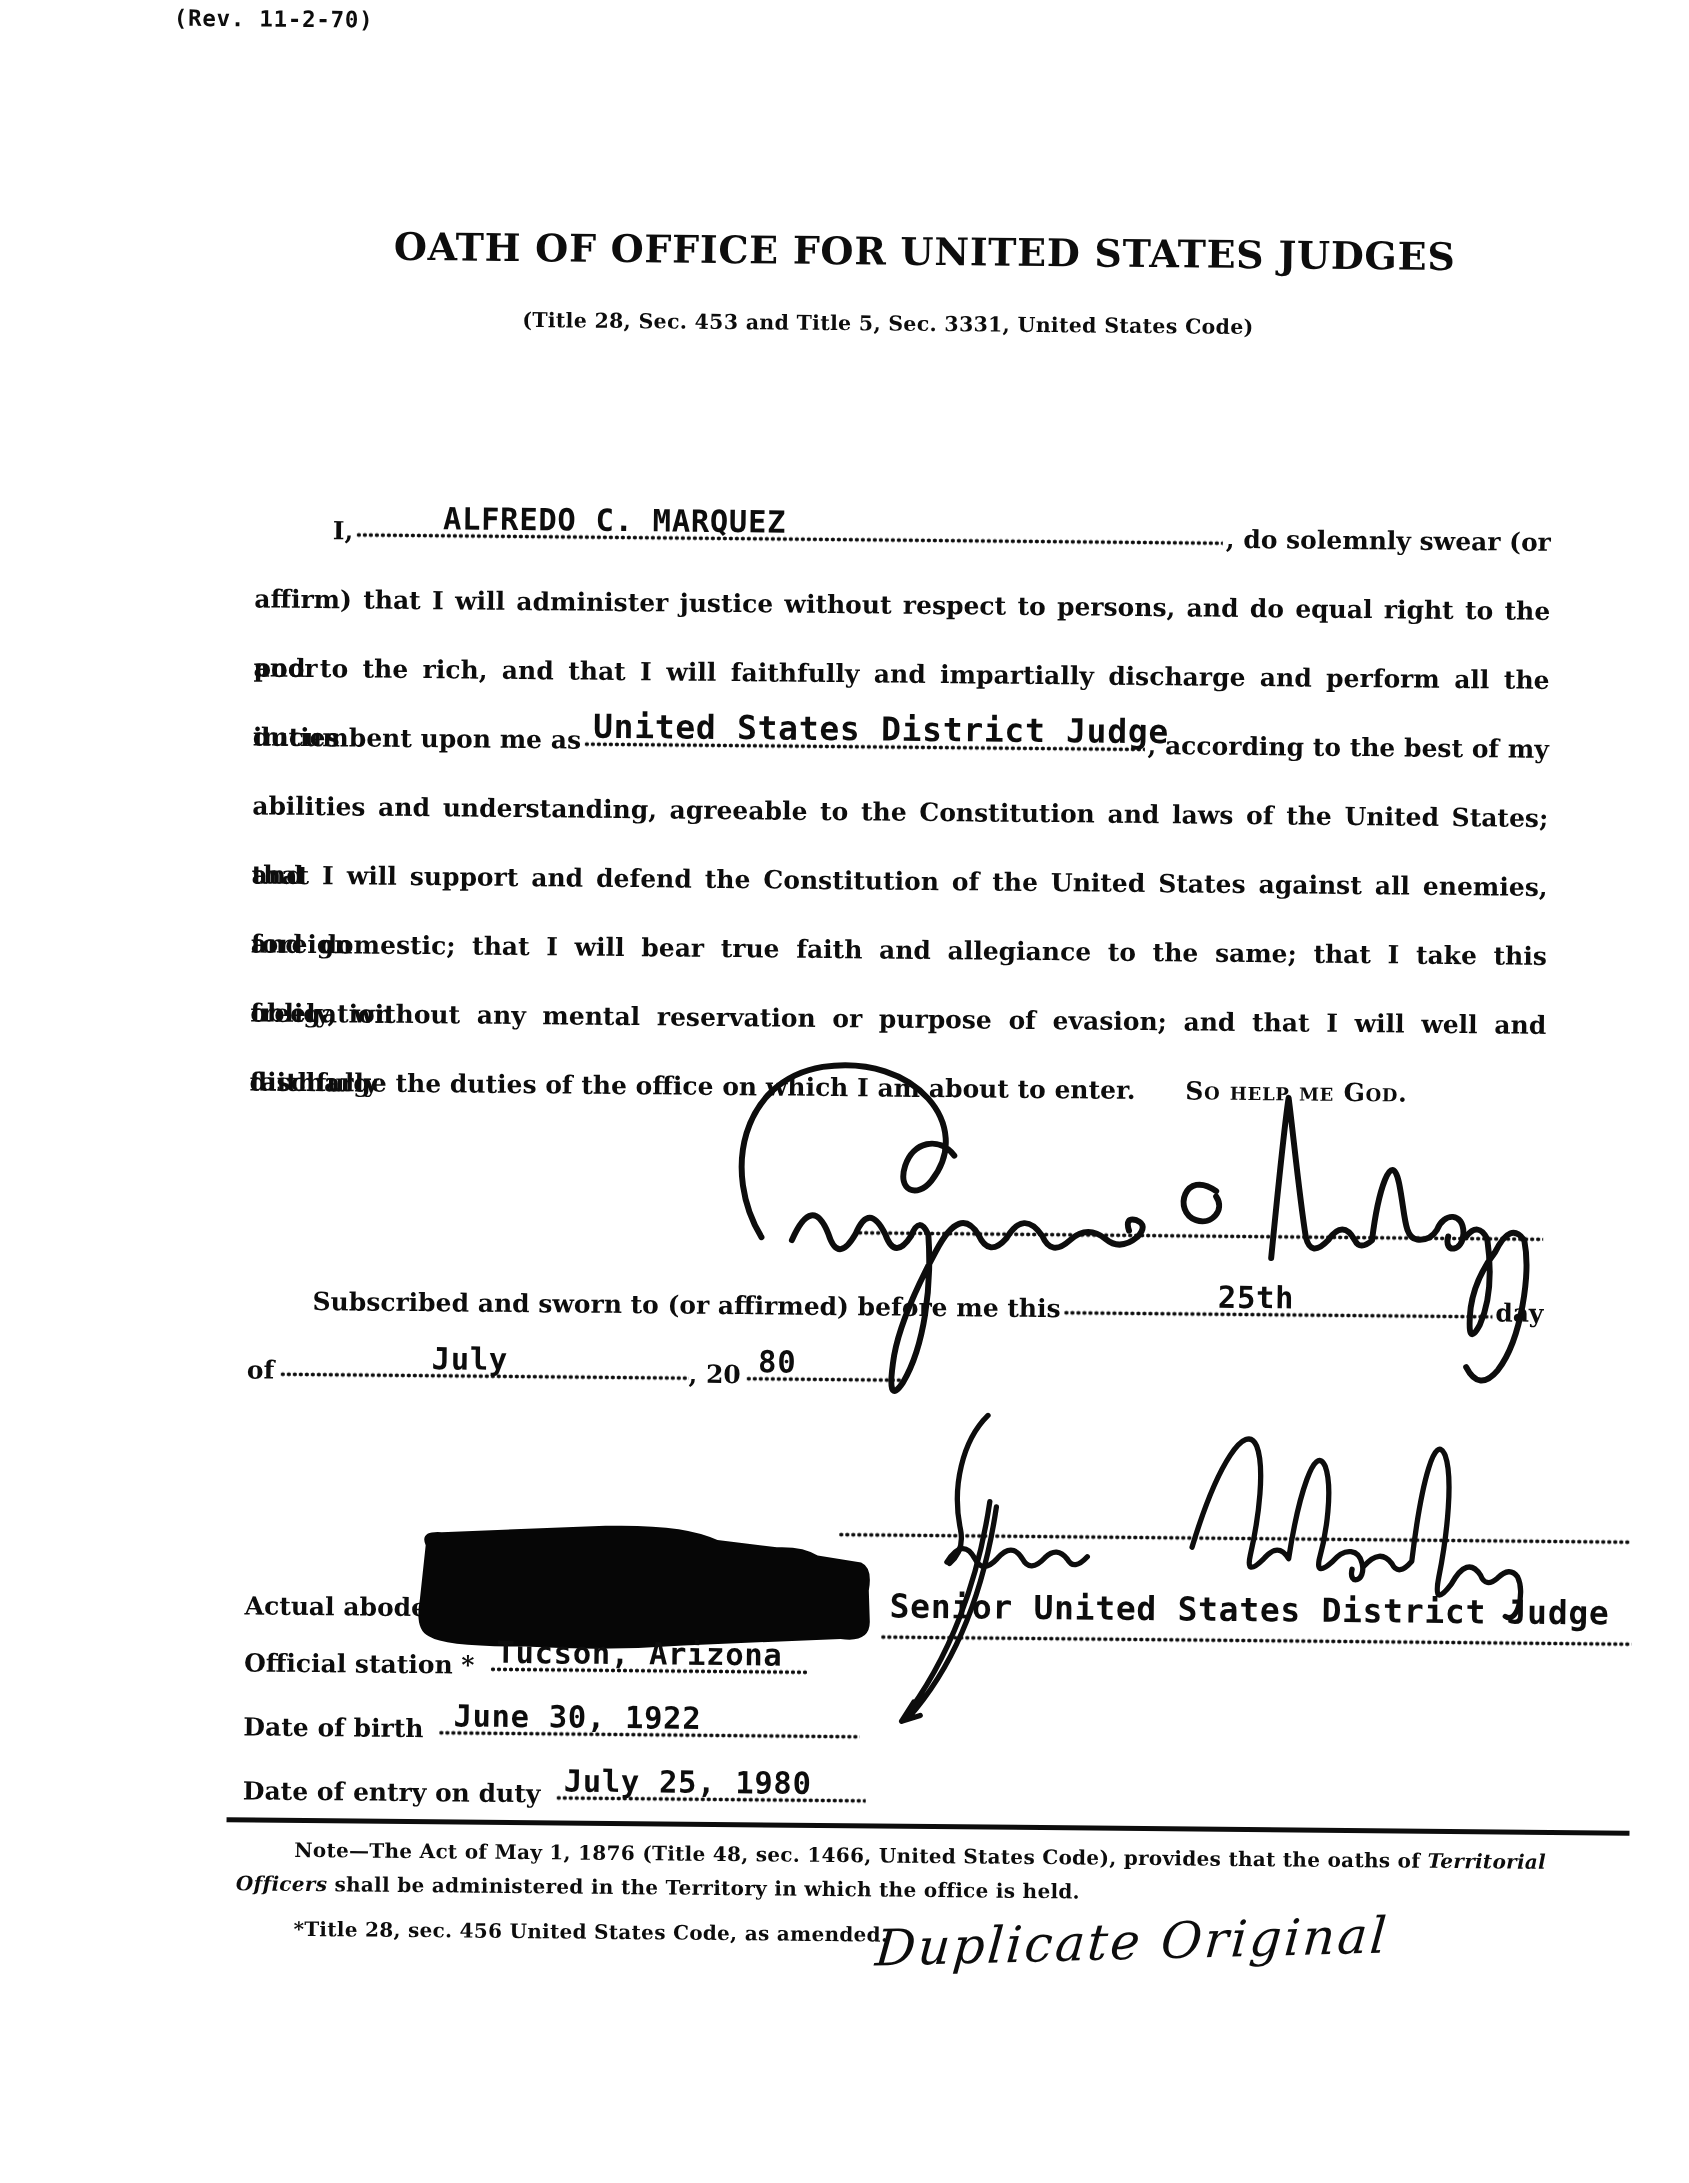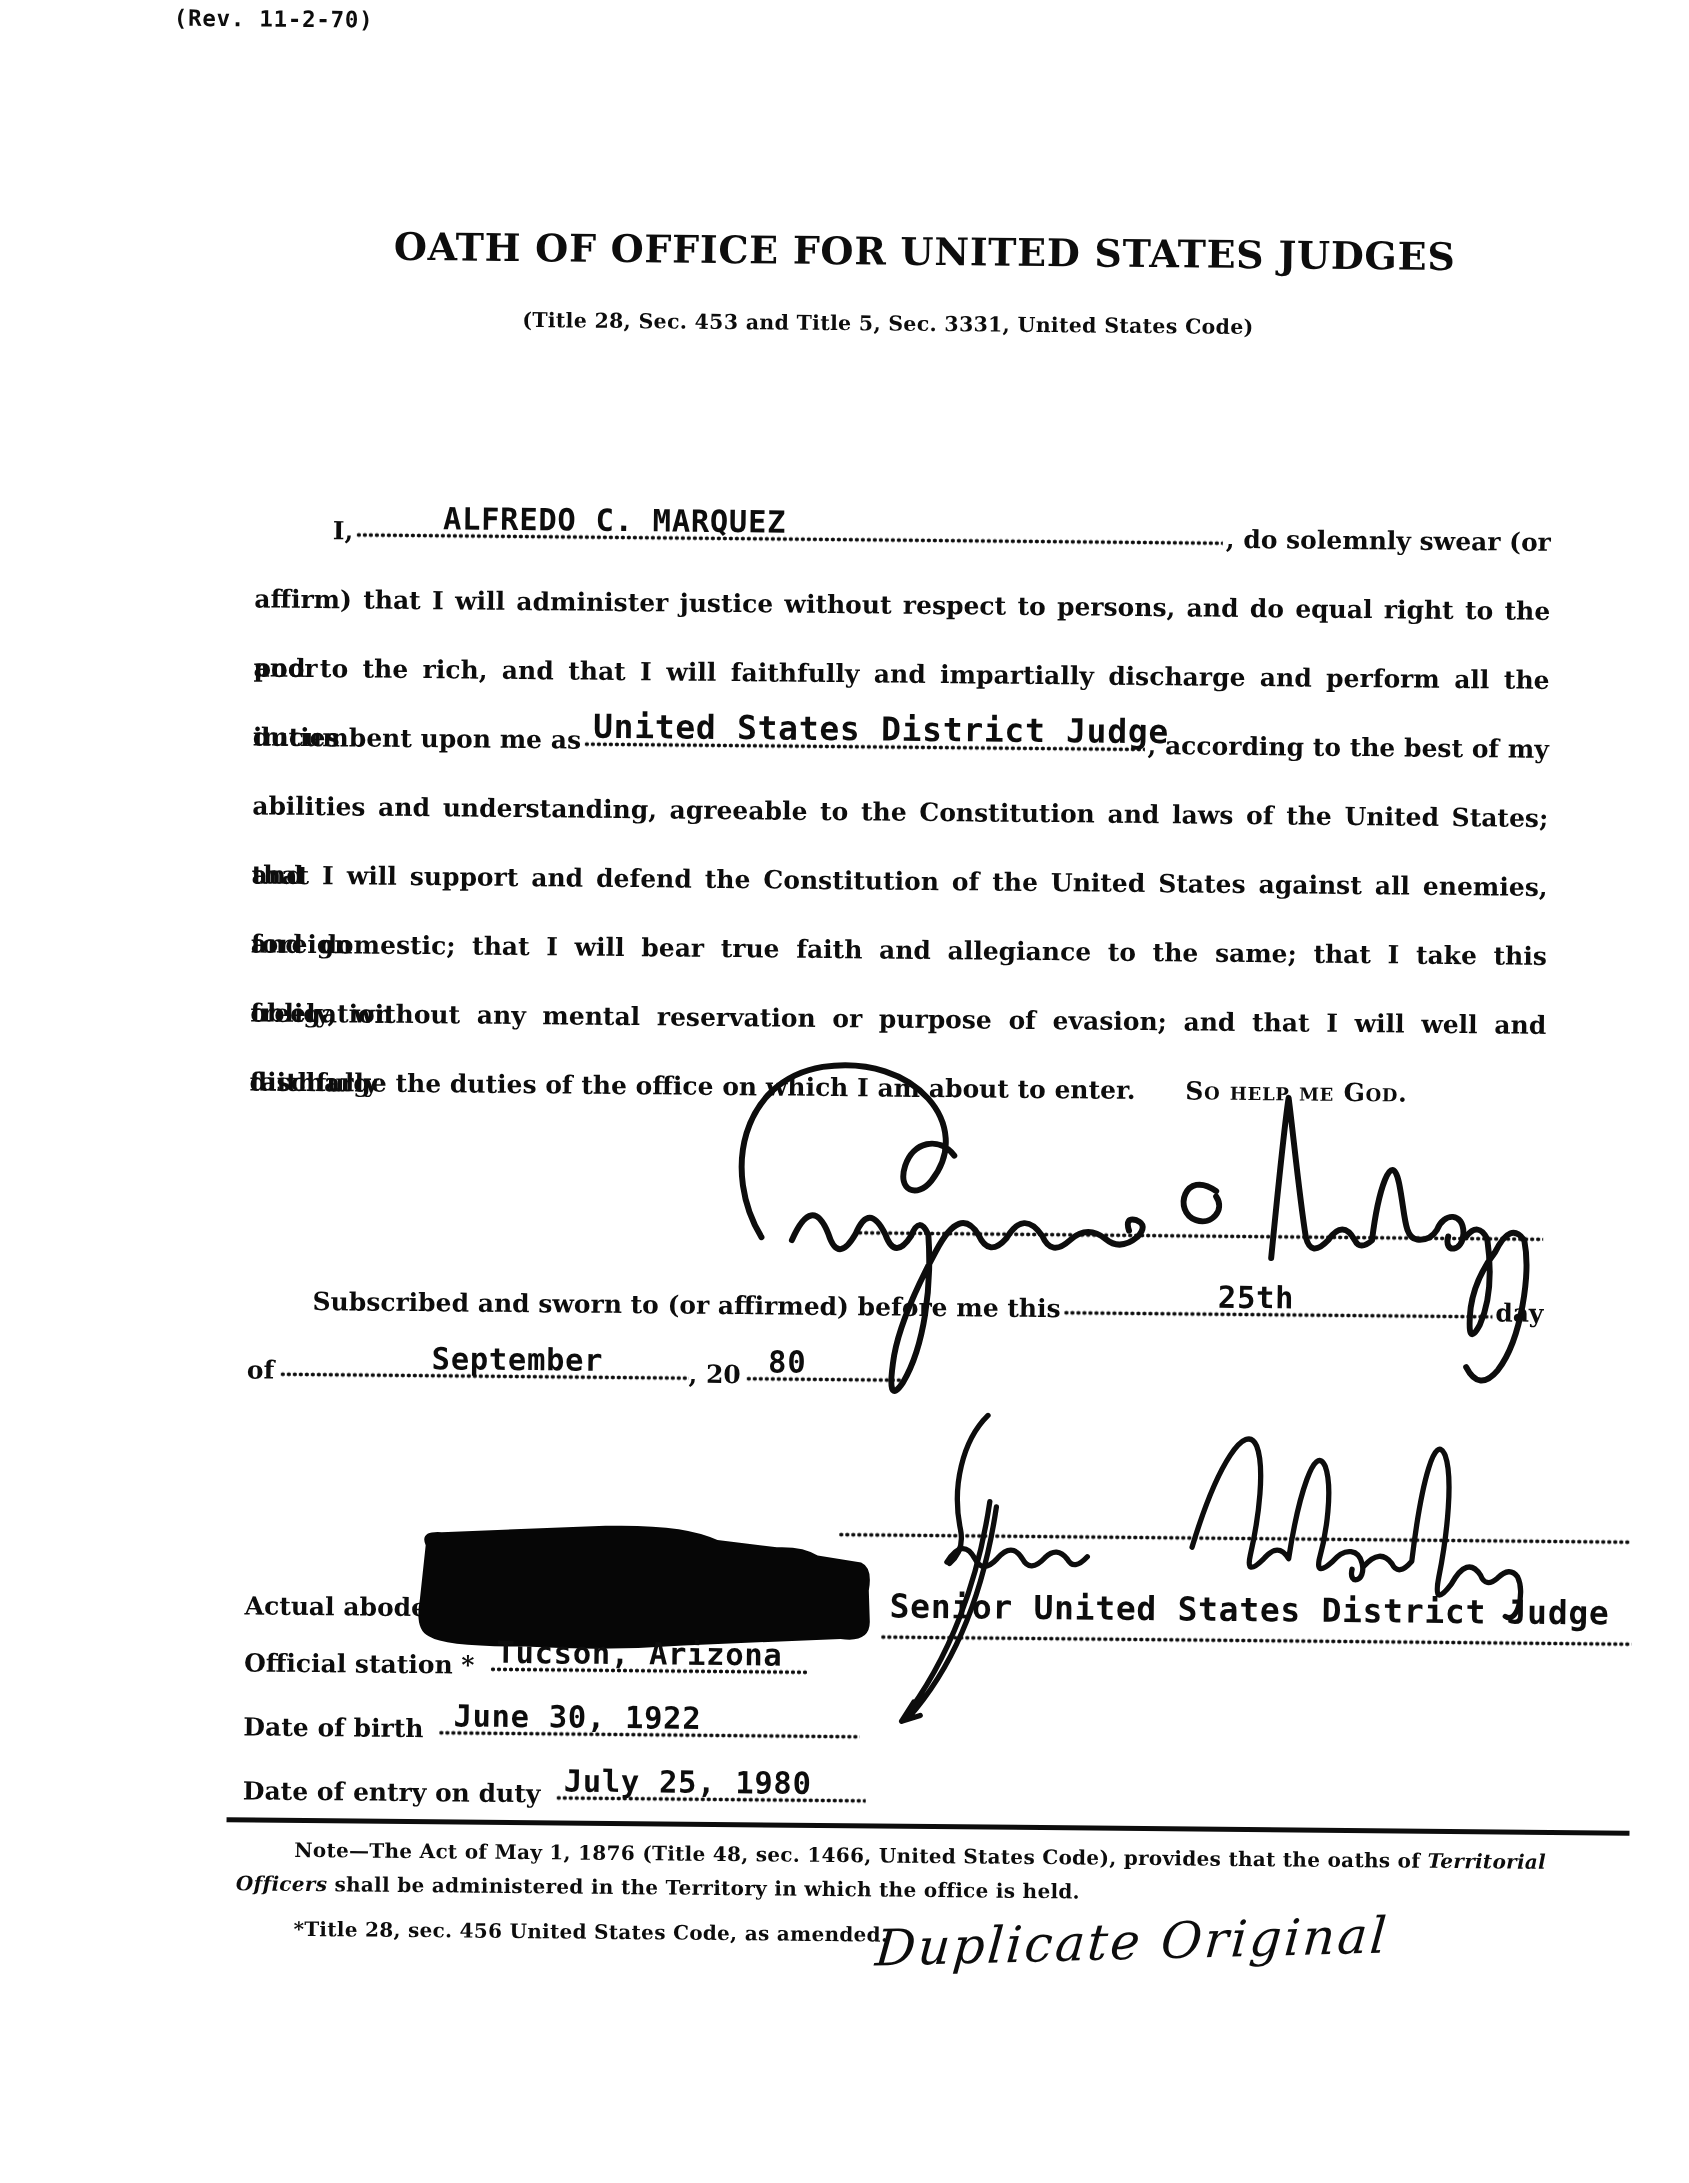--- a/index.html
+++ b/index.html
@@ -143,25 +143,25 @@
       <span class="txt">Subscribed and sworn to (or affirmed) before me this</span>
       <span class="lead">
         <span class="typed" style="left:36%;">25th</span>
       </span>
       <span class="txt">day</span>
     </div>
   </div>
   <div class="abs monthline fx">
     <span class="txt">of</span>
     <span class="ilead" style="width:409px;margin-left:5.3px;">
-      <span class="typed" style="left:152px;">September</span>
+      <span class="typed" style="left:152px;">July</span>
     </span>
     <span class="txt">, 20</span>
     <span class="ilead" style="width:158px;margin-left:5.3px;">
-      <span class="typed" style="left:22px;">80</span>
+      <span class="typed" style="left:12px;">80</span>
     </span>
   </div>
 
   <div class="abs dotsbar" style="left:853px;top:1522px;width:792px;"></div>
   <svg class="abs" style="left:836px;top:1378px;" width="841" height="371" viewBox="0 0 1270 560" role="img" aria-label="James A. Walsh">
     <g class="sig" stroke-width="8">
       <path d="M 250 42 C 212 80 196 150 210 214 Q 217 246 194 266"></path>
       <path d="M 254 172 C 238 288 198 408 124 505 M 264 180 C 248 296 210 412 134 500 M 124 505 L 142 476 M 124 505 L 152 496"></path>
       <path d="M 190 264 Q 214 226 232 258 Q 244 282 266 258 Q 288 232 304 258 Q 316 280 338 256 Q 356 238 372 258 Q 382 276 402 254"></path>
       <path d="M 560 238 C 598 108 640 48 656 84 C 669 116 661 190 648 250 Q 641 282 668 255 Q 690 228 706 254 C 720 158 744 78 760 114 C 772 146 763 216 752 256 Q 748 280 772 258 C 792 234 812 240 817 260 C 824 288 796 294 802 269"></path>

